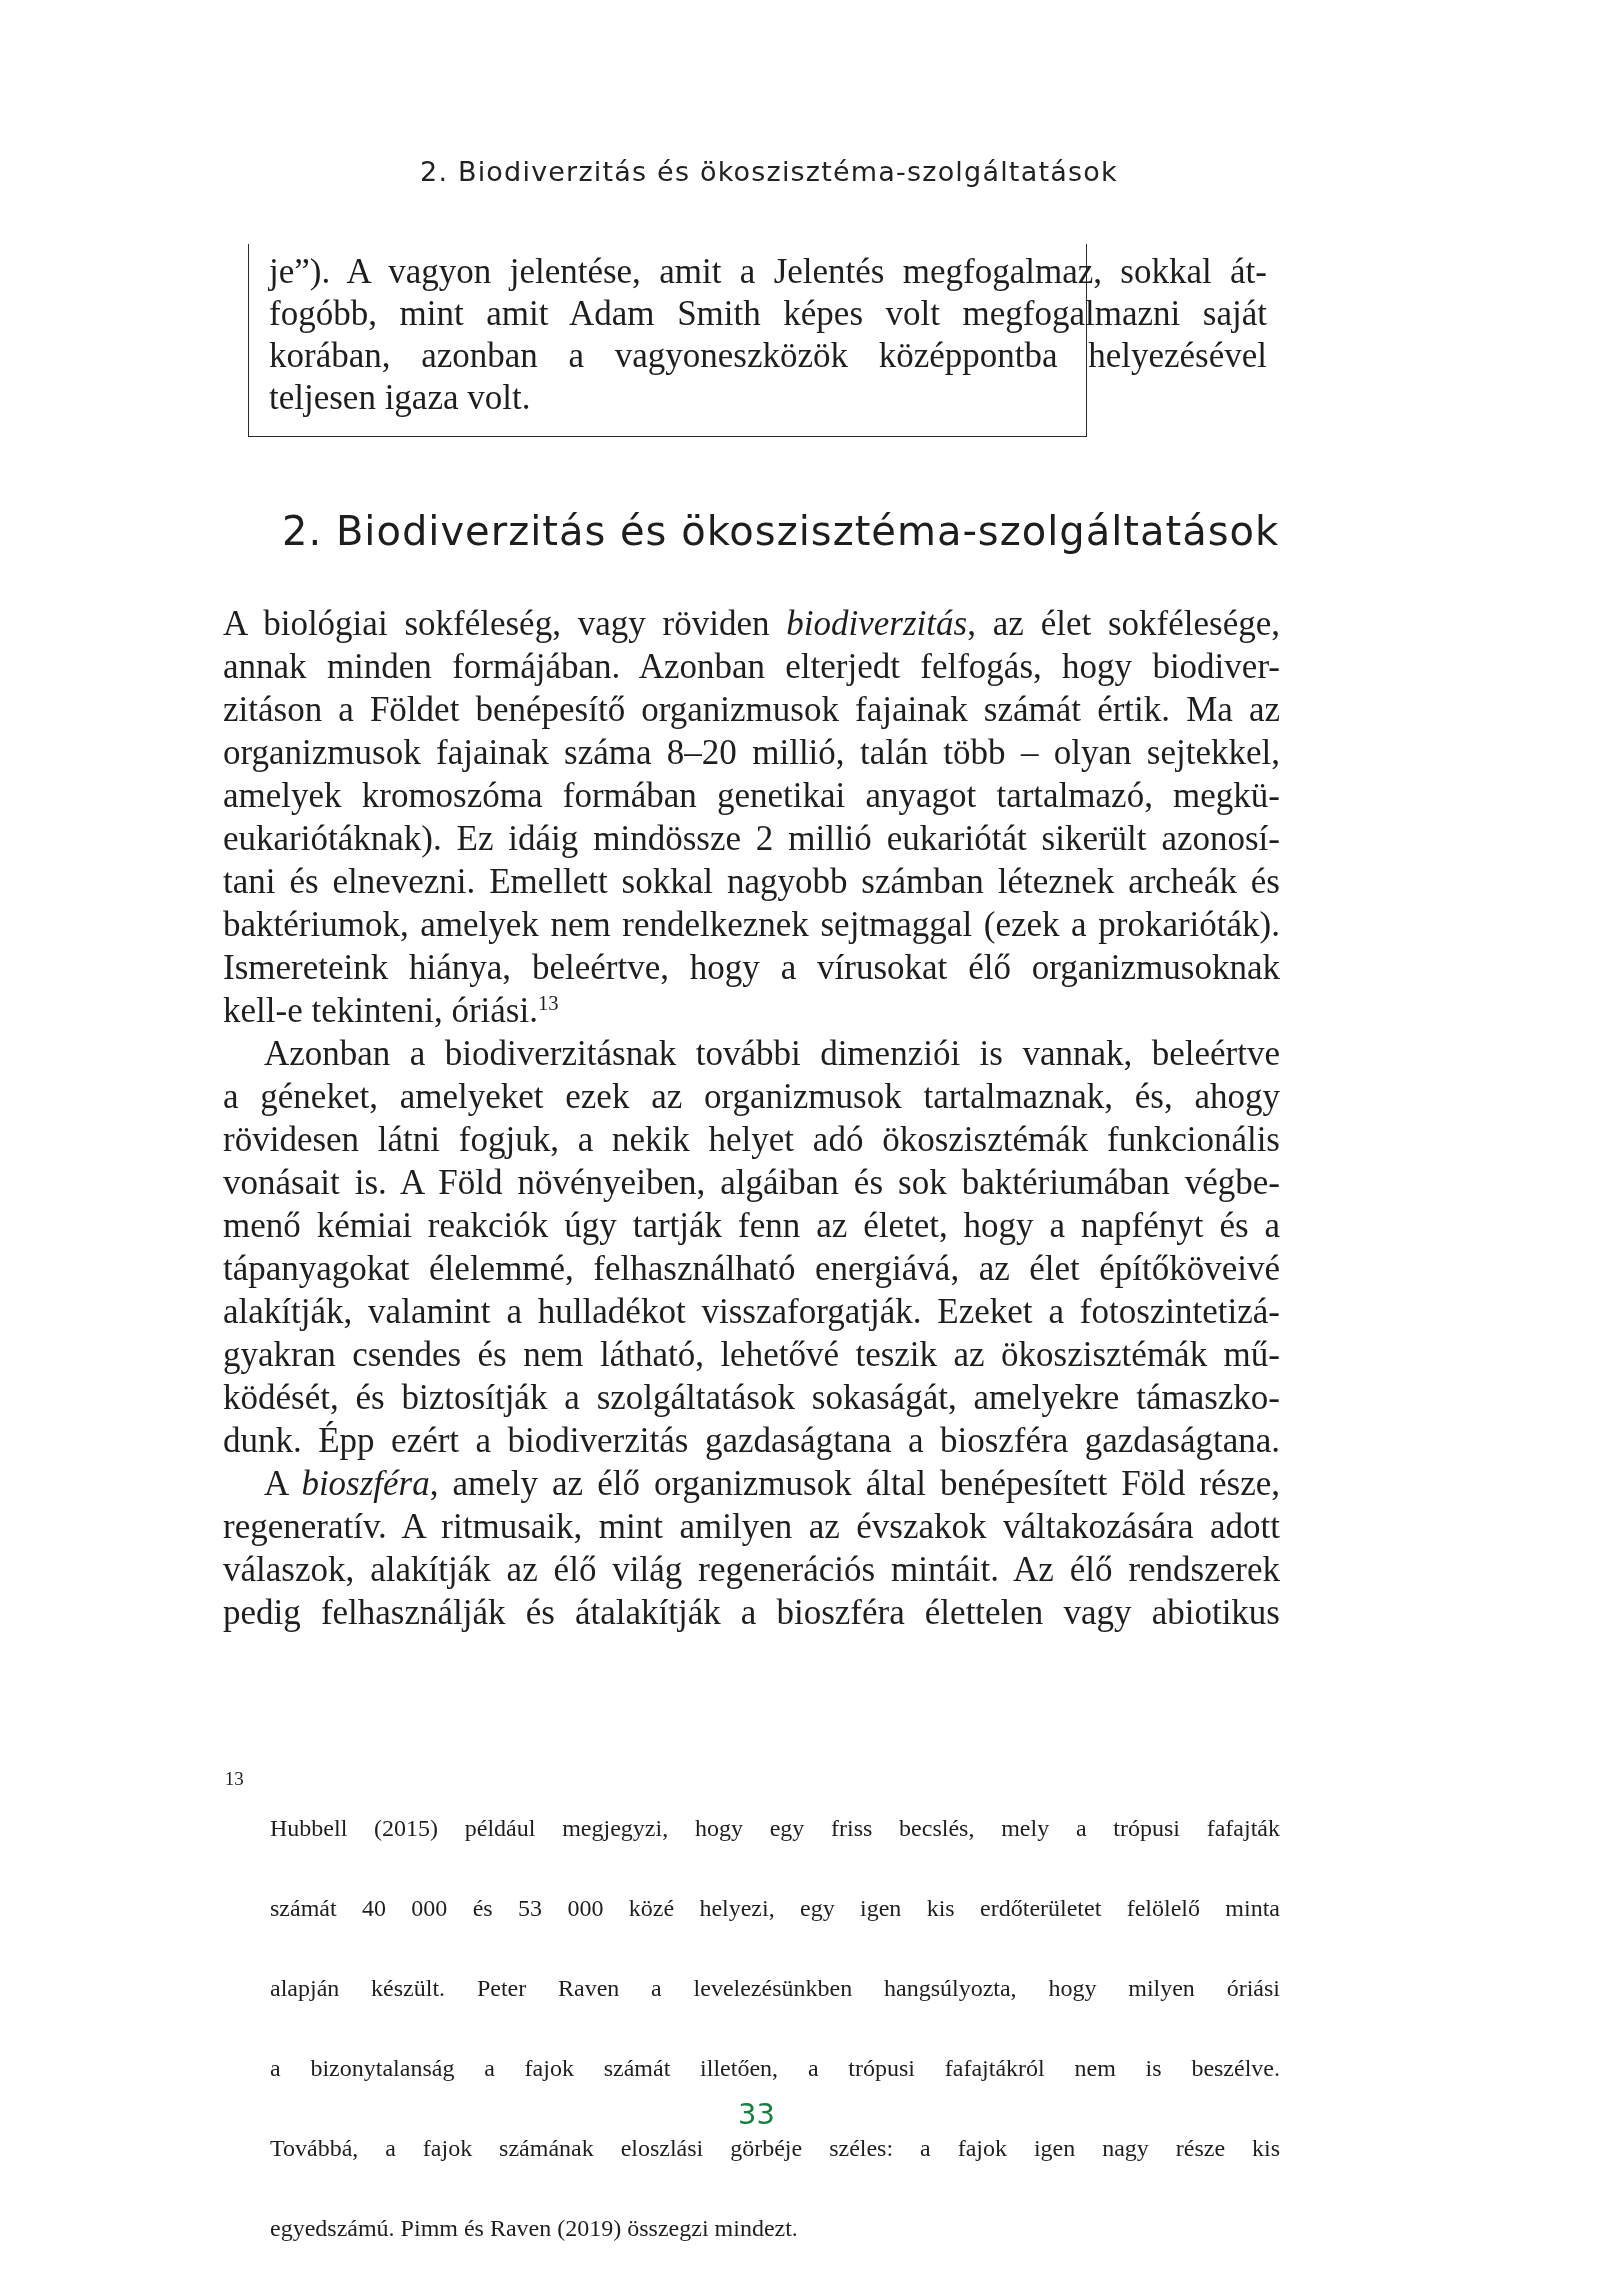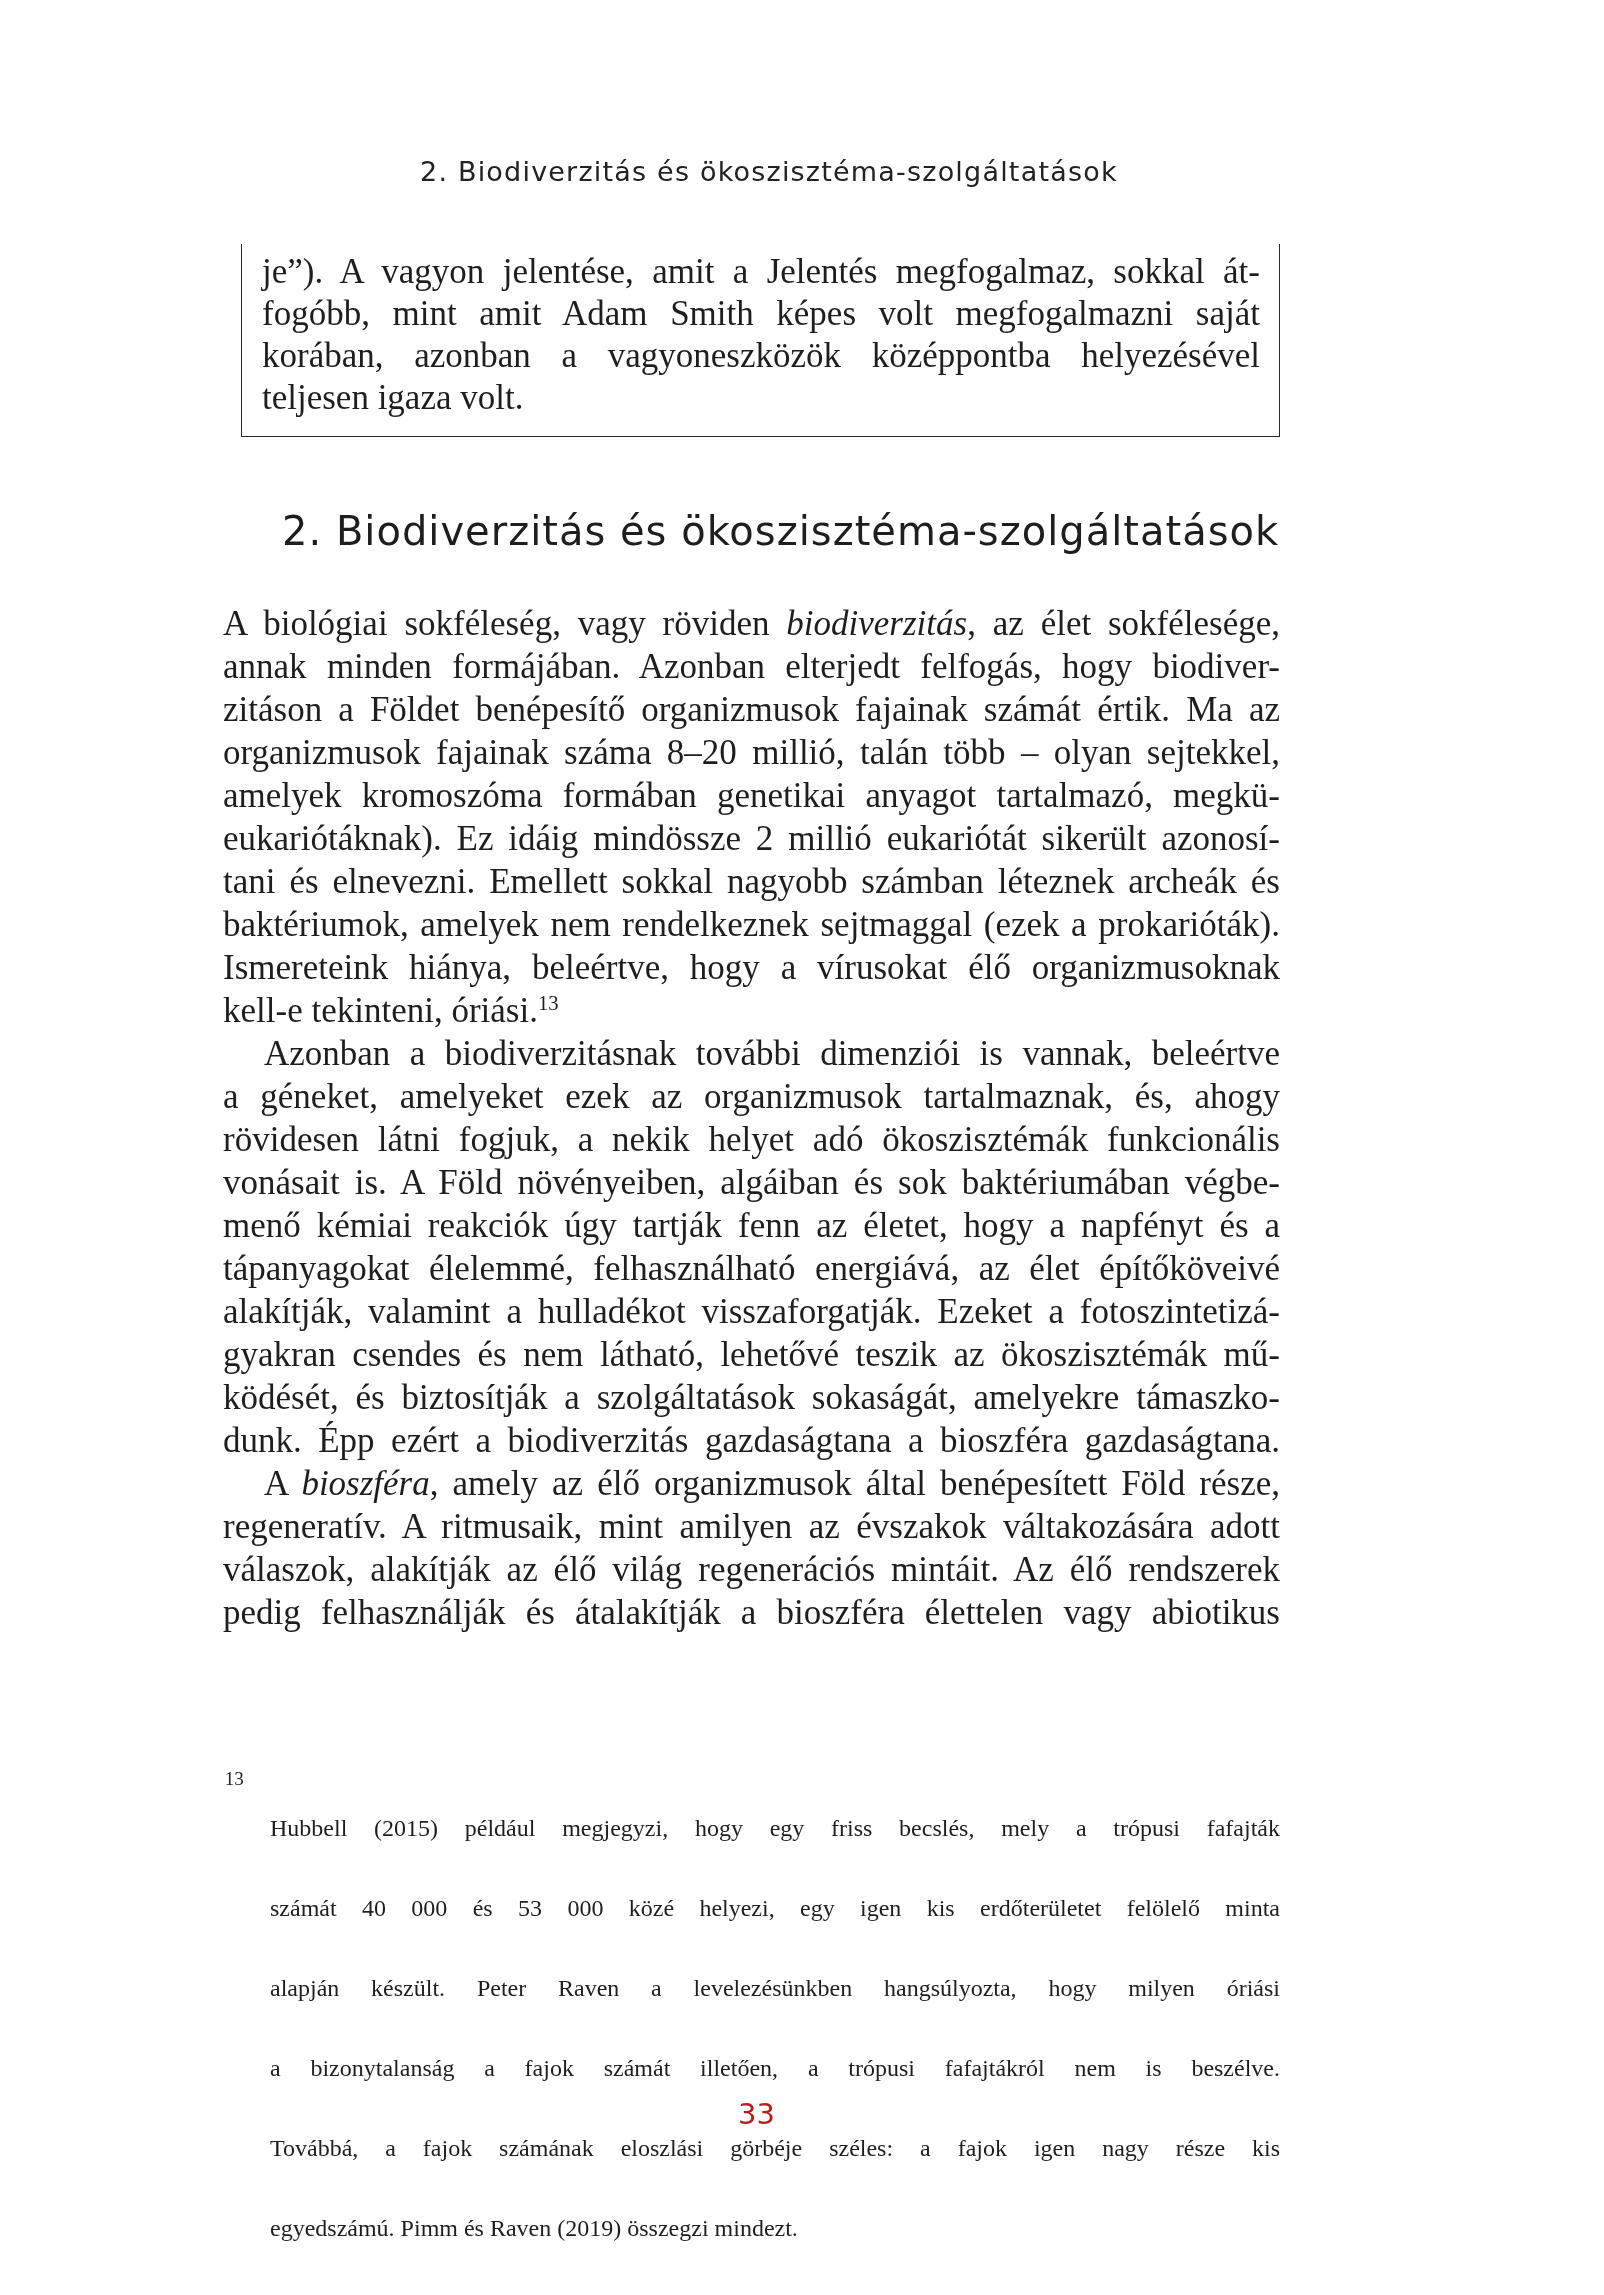--- a/index.html
+++ b/index.html
@@ -7,21 +7,21 @@
 
   
   .running-header {
     position: absolute; left: 420px; top: 153px; width: 684px;
     font-family: "DejaVu Sans", sans-serif; font-size: 27px; letter-spacing: 1.2px;
     color: #222; white-space: nowrap; line-height: 38px;
   }
 
   
   .box {
-    position: absolute; left: 241px; top: 244px; width: 1039px; height: 193px;
+    position: absolute; left: 248px; top: 244px; width: 839px; height: 193px;
     border-left: 1.7px solid #2a2a2a; border-right: 1.7px solid #2a2a2a; border-bottom: 1.7px solid #2a2a2a;
     box-sizing: border-box;
   }
   .box-lines { position: absolute; left: 20px; top: 6.9px; width: 998px; }
 
   
   .section-heading {
     position: absolute; left: 282px; top: 505px; width: 963px;
     font-family: "DejaVu Sans", sans-serif; font-size: 40px; letter-spacing: 1px;
     color: #1e1e1e; white-space: nowrap; line-height: 53px;
@@ -47,21 +47,21 @@
   .footnote { position: absolute; left: 223px; top: 1766px; width: 1057px; }
   .fn-marker {
     position: absolute; left: 1.7px; top: 1.7px;
     font-family: "Liberation Serif", serif; font-size: 19px; color: #222;
   }
   .fn-lines { position: absolute; left: 47px; top: 0; width: 1010px; }
   .fn-lines .line { font-size: 24px; line-height: 36px; height: 36px; margin-top: 44px; }
 
   .page-number {
     position: absolute; left: 716px; top: 2095px; width: 81px; text-align: center;
-    font-family: "DejaVu Sans", sans-serif; font-size: 29px; color: #b91c1c; line-height: 38px;
+    font-family: "DejaVu Sans", sans-serif; font-size: 29px; color: #15803d; line-height: 38px;
   }
 </style>
 </head>
 <body>
 
 <div class="running-header">2. Biodiverzitás és ökoszisztéma-szolgáltatások</div>
 
 <div class="box">
   <div class="box-lines">
     <span class="line" style="white-space: nowrap;">je”). A vagyon jelentése, amit a Jelentés megfogalmaz, sokkal át-</span>

